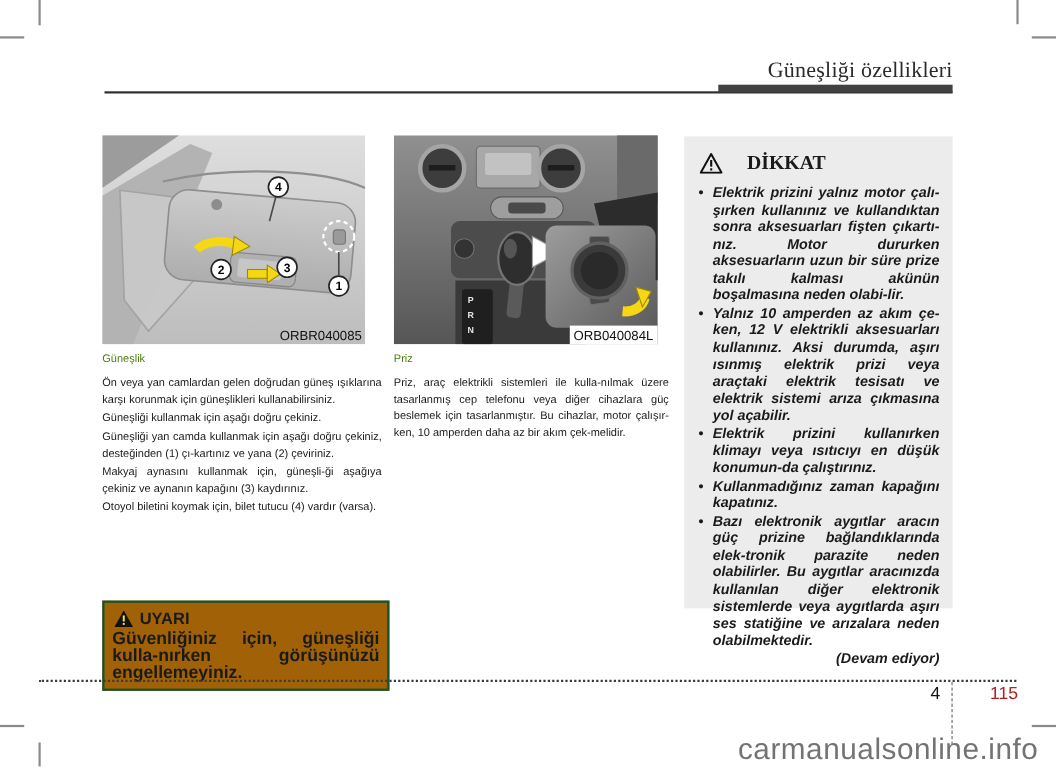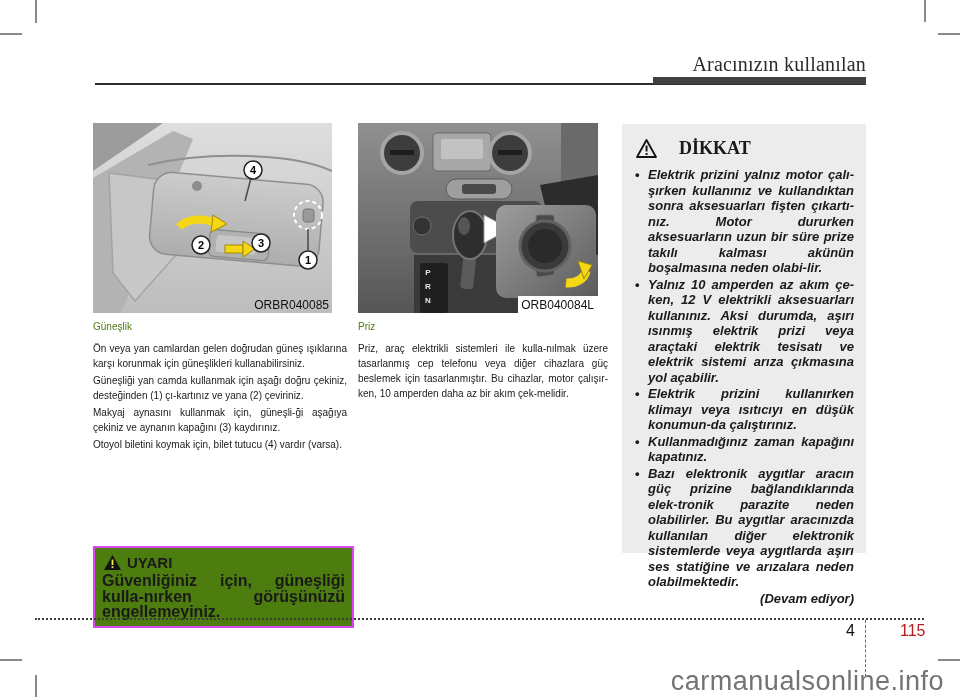--- a/index.html
+++ b/index.html
@@ -13,22 +13,22 @@
   #rule-thin{position:absolute;left:95px;top:83px;width:771px;height:2px;background:#2e2e2e;}
   #rule-thick{position:absolute;left:653px;top:77px;width:213px;height:7px;background:#414141;}
   
   .photo{position:absolute;top:123px;width:239px;height:190px;}
   .photo svg{display:block;}
   
   .col-heading{position:absolute;top:321px;font-size:10px;font-weight:normal;color:#4d7c0f;}
   .body-col{position:absolute;top:341px;font-size:10px;line-height:15px;text-align:justify;}
   .body-col p{margin:0 0 2px 0;}
   
-  #warning-box{position:absolute;left:93px;top:546px;width:243px;background:#4d7c0f;
-        border:2px solid #d946ef;padding:5px 7px 6px 7px;}
+  #warning-box{position:absolute;left:93px;top:546px;width:243px;background:#a16207;
+        border:2px solid #14532d;padding:5px 7px 6px 7px;}
   #warning-box .w-title{font-size:15px;font-weight:bold;display:flex;align-items:center;gap:6px;margin:1px 0 2px 2px;}
   #warning-box .w-body{font-size:16px;line-height:15.5px;font-weight:bold;text-align:justify;}
   
   #caution-box{position:absolute;left:622px;top:124px;width:220px;height:407px;
         background:#ececec;padding:12px 12px 10px 12px;}
   #caution-box .c-title{font-size:18px;font-weight:bold;display:flex;align-items:center;gap:22px;margin:2px 0 8px 2px;font-family:Liberation Serif, serif;}
   #caution-box ul{margin:0;padding:0;list-style:none;}
   #caution-box li{position:relative;padding-left:14px;margin:0 0 1px 0;
         font-size:13px;line-height:15.5px;font-weight:bold;font-style:italic;text-align:justify;}
   #caution-box li::before{content:"\2022";position:absolute;left:1px;top:0;font-style:normal;}
@@ -47,21 +47,21 @@
 <div id="page">
 
   <div class="mark" style="left:35px;top:0;width:2px;height:23px;"></div>
   <div class="mark" style="left:0;top:33px;width:22px;height:2px;"></div>
   <div class="mark" style="left:924px;top:0;width:2px;height:22px;"></div>
   <div class="mark" style="left:938px;top:33px;width:22px;height:2px;"></div>
   <div class="mark" style="left:0;top:659px;width:22px;height:2px;"></div>
   <div class="mark" style="left:35px;top:675px;width:2px;height:22px;"></div>
   <div class="mark" style="left:938px;top:659px;width:22px;height:2px;"></div>
 
-  <div id="section-title">Aracınızın kullanılan</div>
+  <div id="section-title">Güneşliği özellikleri</div>
   <div id="rule-thin"></div>
   <div id="rule-thick"></div>
 
   <div class="photo" style="left:93px;">
     <svg width="239" height="190" viewBox="0 0 239 190">
       <defs>
         <linearGradient id="roofg" x1="0" y1="0" x2="0" y2="1">
           <stop offset="0" stop-color="#dedede"></stop>
             <stop offset="1" stop-color="#bdbdbd"></stop>
         </linearGradient>
@@ -157,20 +157,21 @@
       <path d="M208,160 A18 14 0 0 0 228,148" stroke="#f5d713" stroke-width="9" fill="none"></path>
       <polygon points="220,138 234,142 226,156" fill="#f5d713" stroke="#9d8a00" stroke-width="1"></polygon>
       <rect x="160" y="173" width="80" height="17" fill="#ffffff"></rect>
       <text x="236" y="186" text-anchor="end" font-size="12" fill="#111" class="photo-code">ORB040084L</text>
     </svg>
   </div>
 
   <div class="col-heading" style="left:93px;">Güneşlik</div>
   <div class="body-col" style="left:93px;width:254px;">
     <p>Ön veya yan camlardan gelen doğrudan güneş ışıklarına karşı korunmak için güneşlikleri kullanabilirsiniz.</p>
+    <p>Güneşliği kullanmak için aşağı doğru çekiniz.</p>
     <p>Güneşliği yan camda kullanmak için aşağı doğru çekiniz, desteğinden (1) çı-kartınız ve yana (2) çeviriniz.</p>
     <p>Makyaj aynasını kullanmak için, güneşli-ği aşağıya çekiniz ve aynanın kapağını (3) kaydırınız.</p>
     <p>Otoyol biletini koymak için, bilet tutucu (4) vardır (varsa).</p>
   </div>
 
   <div id="warning-box">
     <div class="w-title">
       <svg width="17" height="15" viewBox="0 0 17 15">
         <polygon points="8.5,0 17,15 0,15" fill="#111"></polygon>
         <rect x="7.6" y="4.5" width="1.8" height="5.5" fill="#f6e83d"></rect>

